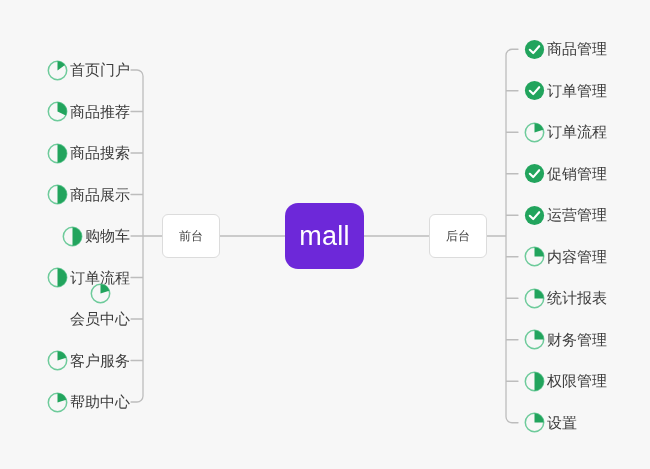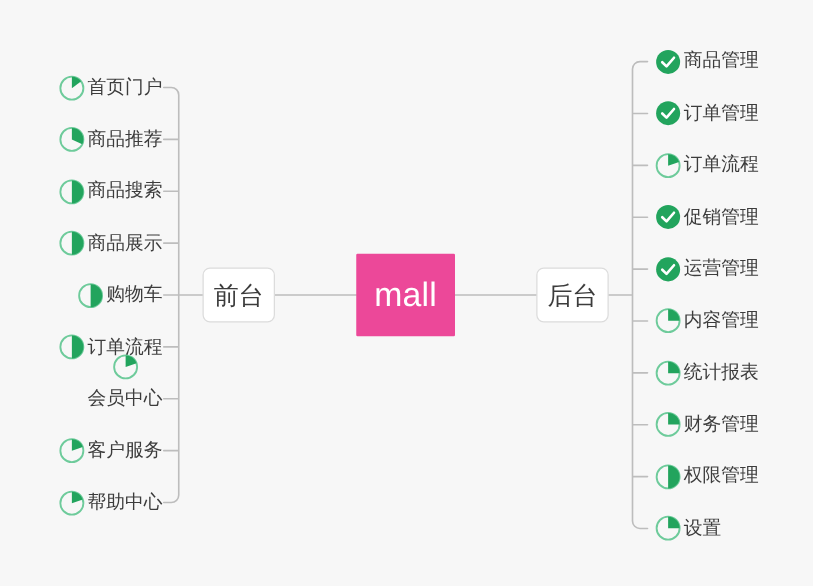--- a/index.html
+++ b/index.html
@@ -28,42 +28,42 @@
     pointer-events: none;
   }
 
   
   .center-node {
     position: absolute;
     left: 285px;
     top: 203px;
     width: 79px;
     height: 66px;
-    background: #ec4899;
-    border-radius: 1px;
+    background: #6d28d9;
+    border-radius: 13px;
     display: flex;
     align-items: center;
     justify-content: center;
     color: #ffffff;
     font-size: 27px;
     letter-spacing: 0.2px;
   }
 
   
   .mid-node {
     position: absolute;
     width: 58px;
     height: 44px;
     background: #ffffff;
     border: 1px solid #dcdcdc;
     border-radius: 6px;
     display: flex;
     align-items: center;
     justify-content: center;
-    font-size: 20px;
+    font-size: 12px;
     color: #3c3c3c;
   }
   .mid-node.left  { left: 162px; top: 214px; }
   .mid-node.right { left: 429px; top: 214px; }
 
   
   .leaf {
     position: absolute;
     height: 26px;
     display: flex;

